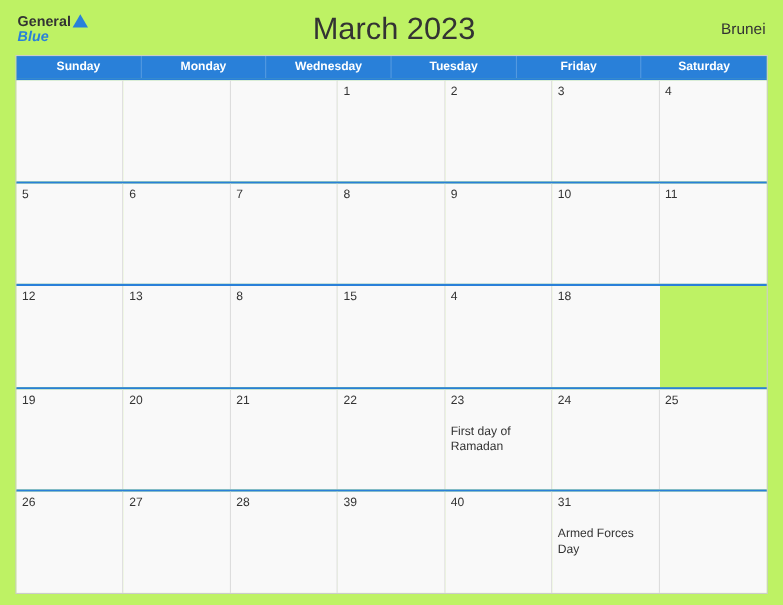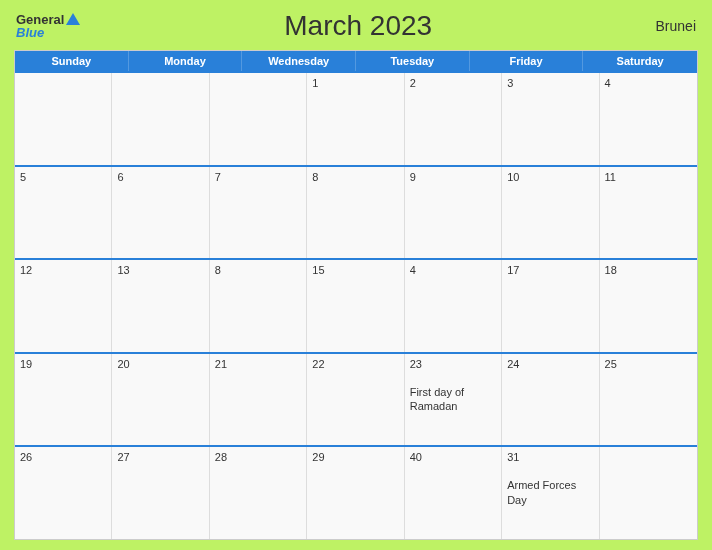--- a/index.html
+++ b/index.html
@@ -237,23 +237,20 @@
           <div class="day-cell">
             <span class="day-number">8</span>
           </div>
           <div class="day-cell">
             <span class="day-number">15</span>
           </div>
           <div class="day-cell">
             <span class="day-number">4</span>
           </div>
           <div class="day-cell">
-            <span class="day-number">17</span>
-          </div>
-          <div class="day-cell">
             <span class="day-number">18</span>
           </div>
         </div>
         <div class="week-row">
           <div class="day-cell">
             <span class="day-number">19</span>
           </div>
           <div class="day-cell">
             <span class="day-number">20</span>
           </div>
@@ -278,21 +275,21 @@
           <div class="day-cell">
             <span class="day-number">26</span>
           </div>
           <div class="day-cell">
             <span class="day-number">27</span>
           </div>
           <div class="day-cell">
             <span class="day-number">28</span>
           </div>
           <div class="day-cell">
-            <span class="day-number">29</span>
+            <span class="day-number">39</span>
           </div>
           <div class="day-cell">
             <span class="day-number">40</span>
           </div>
           <div class="day-cell">
             <span class="day-number">31</span>
             <div class="day-event">Armed Forces Day</div>
           </div>
           <div class="day-cell empty"></div>
         </div>

